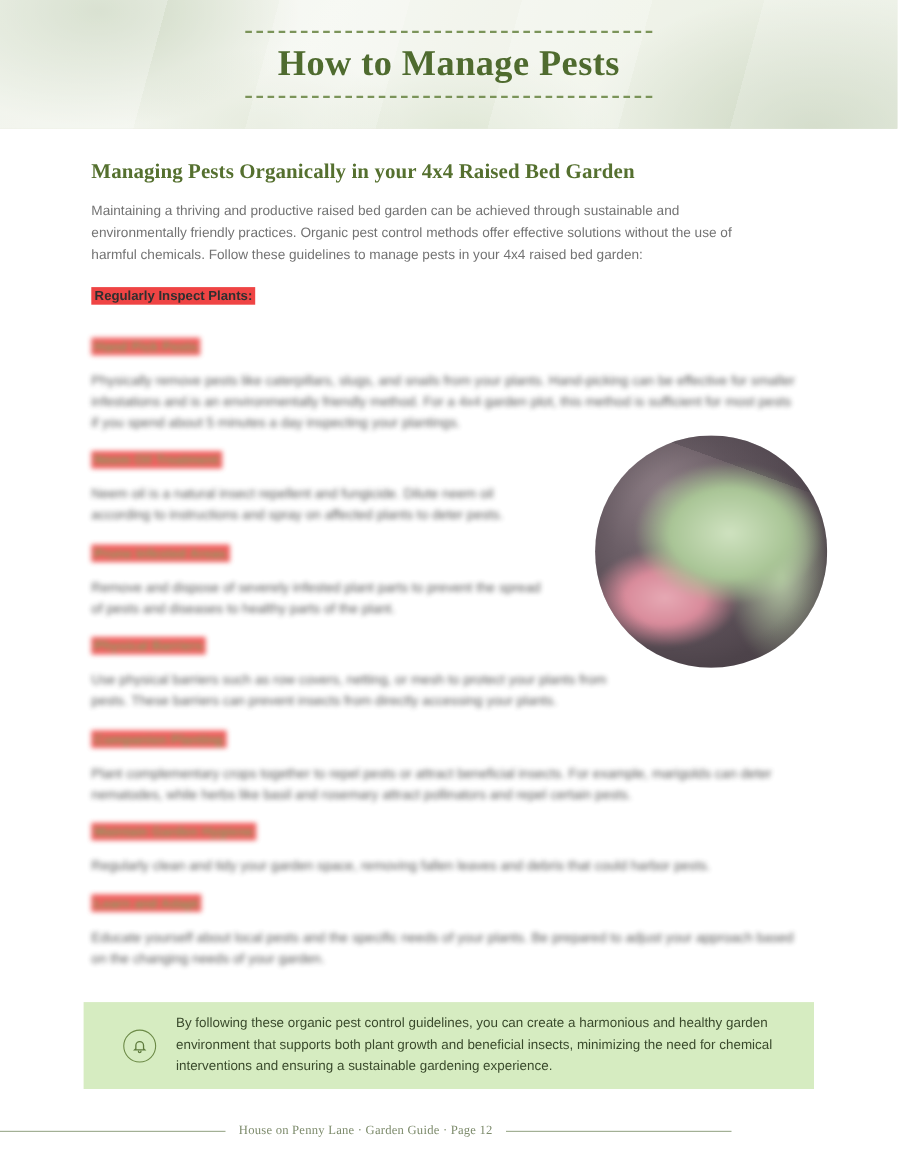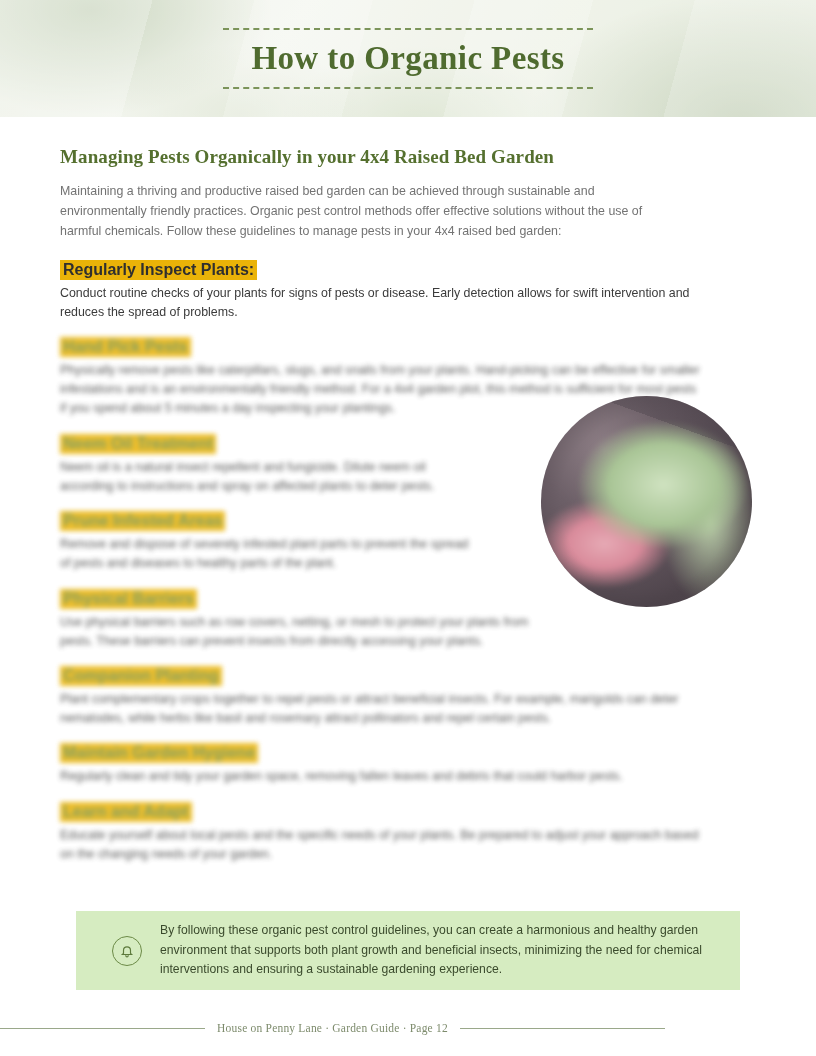--- a/index.html
+++ b/index.html
@@ -69,21 +69,21 @@
     font-weight: bold;
     color: #4f6b2f;
     letter-spacing: 0.4px;
     text-align: center;
     line-height: 1.1;
   }
 
   
   .page {
     position: relative;
-    padding: 0 60px;
+    padding: 0 83px;
     box-sizing: border-box;
     width: 816px;
   }
   .section-title {
     font-family: "Liberation Serif", serif;
     font-size: 19px;
     font-weight: bold;
     color: #55702f;
     margin-top: 29px;
     margin-bottom: 14px;
@@ -93,26 +93,26 @@
     font-size: 12.4px;
     line-height: 1.6;
     color: #737373;
     max-width: 600px;
     margin-bottom: 18px;
   }
 
   .block { margin-bottom: 15px; }
   .block-heading {
     display: inline-block;
-    font-size: 16px;
+    font-size: 12px;
     font-weight: bold;
     color: #2f2f2f;
-    background: #eab308;
+    background: #ef4444;
     padding: 1px 3px;
-    margin-bottom: 4px;
+    margin-bottom: 14px;
   }
   .block-body {
     font-size: 12.4px;
     line-height: 1.55;
     color: #3b3b3b;
     max-width: 640px;
   }
   .blurred .block-heading,
   .blurred .block-body {
     filter: blur(2.6px);
@@ -211,34 +211,33 @@
   }
 </style>
 </head>
 <body>
 
 <div class="header">
   <div class="header-bg"></div>
   <div class="header-overlay"></div>
   <div class="header-inner">
     <div class="rule top"></div>
-    <div class="header-title">How to Organic Pests</div>
+    <div class="header-title">How to Manage Pests</div>
     <div class="rule bottom"></div>
   </div>
 </div>
 
 <div class="page">
 
   <div class="section-title">Managing Pests Organically in your 4x4 Raised Bed Garden</div>
 
   <div class="intro">Maintaining a thriving and productive raised bed garden can be achieved through sustainable and environmentally friendly practices. Organic pest control methods offer effective solutions without the use of harmful chemicals. Follow these guidelines to manage pests in your 4x4 raised bed garden:</div>
 
   <div class="block">
     <div class="block-heading">Regularly Inspect Plants:</div>
-    <div class="block-body">Conduct routine checks of your plants for signs of pests or disease. Early detection allows for swift intervention and reduces the spread of problems.</div>
   </div>
 
   <div class="block blurred">
     <div class="block-heading">Hand Pick Pests</div>
     <div class="block-body">Physically remove pests like caterpillars, slugs, and snails from your plants. Hand-picking can be effective for smaller infestations and is an environmentally friendly method. For a 4x4 garden plot, this method is sufficient for most pests if you spend about 5 minutes a day inspecting your plantings.</div>
   </div>
 
   <div class="block blurred" style="max-width:420px;">
     <div class="block-heading">Neem Oil Treatment</div>
     <div class="block-body">Neem oil is a natural insect repellent and fungicide. Dilute neem oil according to instructions and spray on affected plants to deter pests.</div>

